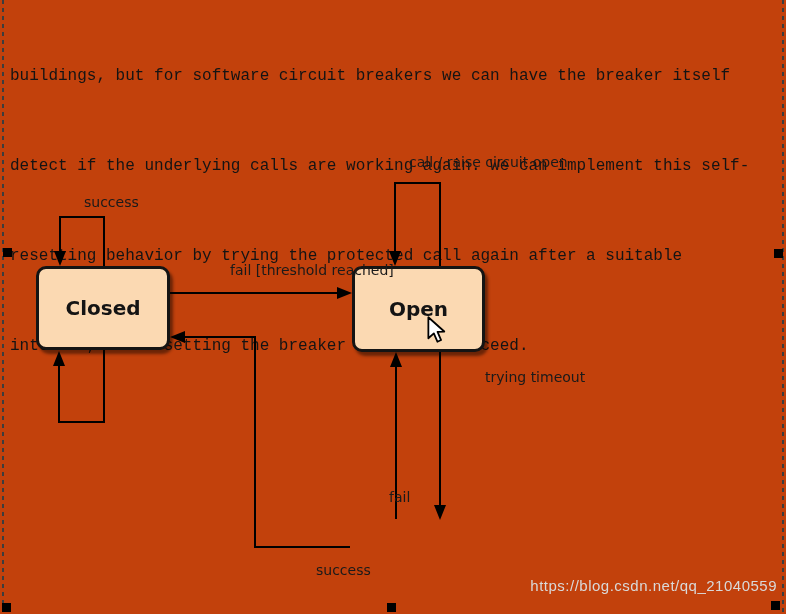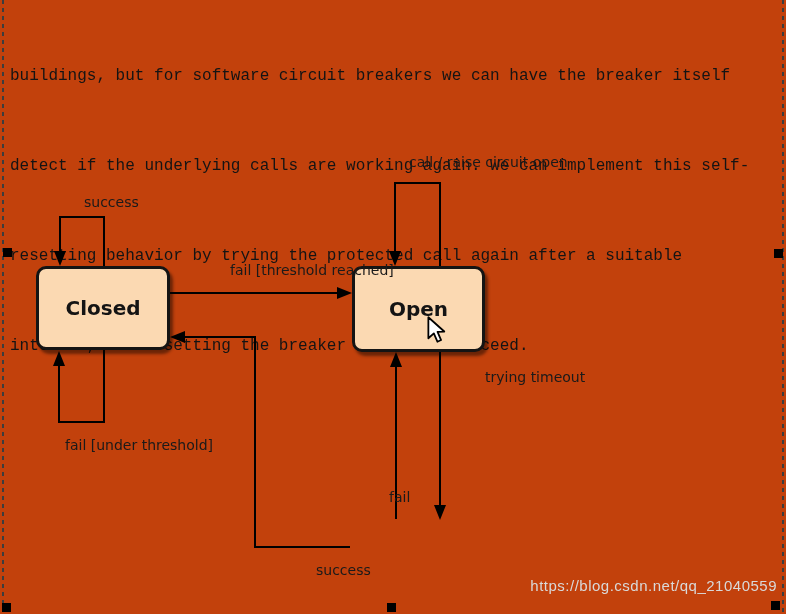--- a/index.html
+++ b/index.html
@@ -109,21 +109,20 @@
   </svg>
 
   <div class="state" id="state-closed">
     <span>Closed</span>
   </div>
   <div class="state" id="state-open">
     <span>Open</span>
   </div>
 
   <div class="tlabel" id="lbl-success-top">success</div>
-  <div class="tlabel" id="lbl-fail-under">fail [under threshold]</div>
   <div class="tlabel" id="lbl-fail-threshold">fail [threshold reached]</div>
   <div class="tlabel" id="lbl-call-raise">call / raise circuit open</div>
   <div class="tlabel" id="lbl-reset-timeout">trying timeout</div>
   <div class="tlabel" id="lbl-fail">fail</div>
   <div class="tlabel" id="lbl-success-bottom">success</div>
 
   <div id="cursor">
     <svg width="24" height="28" viewBox="0 0 16 22" xmlns="http://www.w3.org/2000/svg">
       <path d="M2,1 L2,17.5 L6.3,13.7 L9.1,20.2 L12,18.9 L9.2,12.5 L14.5,12.2 Z" fill="#ffffff" stroke="#000000" stroke-width="1.4" stroke-linejoin="round"></path>
     </svg>

